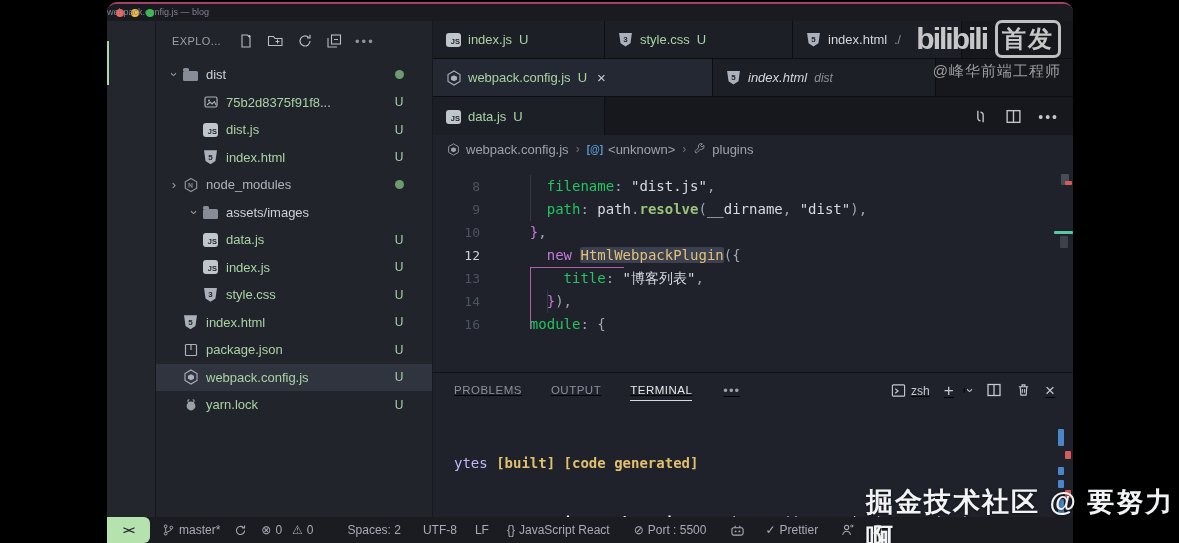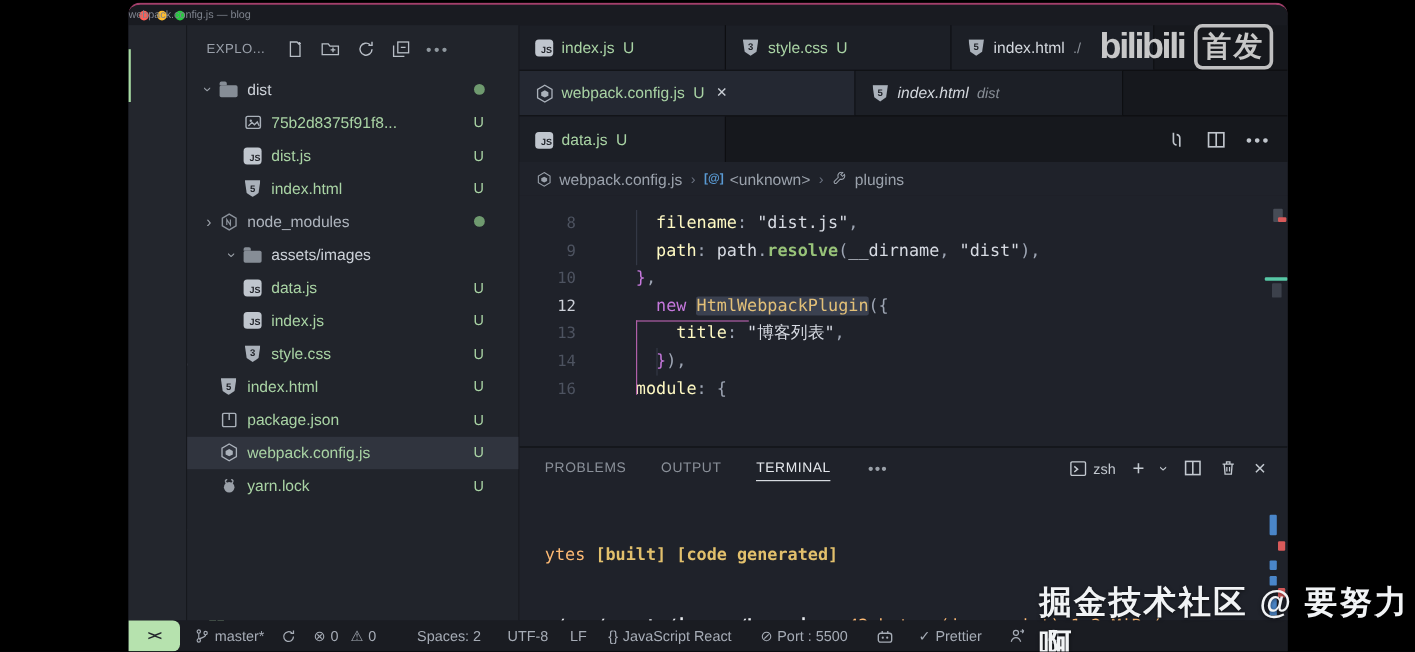--- a/index.html
+++ b/index.html
@@ -71,46 +71,46 @@
   .bsep{color:#6b7280;margin:0 7px;font-size:12px;}
   .bico{margin-right:6px;display:flex;align-items:center;}
   .bjson{color:#5a9bd4;font-size:10px;font-weight:bold;margin-right:5px;}
   
   .code{position:absolute;top:142px;left:0;right:0;height:209px;overflow:hidden;
     font-family:"DejaVu Sans Mono","DejaVu Sans",monospace;font-size:14px;background:#1f222a;}
   .codelines{position:absolute;top:12px;left:0;right:0;}
   .cl{position:relative;height:23px;line-height:23px;white-space:pre;padding-left:80px;}
   .ln{position:absolute;left:0;top:0;width:47px;text-align:right;color:#4d5360;font-size:13px;}
   .cl.cur .ln{color:#cdd1d9;}
-  .s-key{color:#fef9c3}.s-pn{color:#9da5b3}.s-st{color:#d6dae2}.s-kw{color:#c678dd}
+  .s-key{color:#22c55e}.s-pn{color:#9da5b3}.s-st{color:#d6dae2}.s-kw{color:#c678dd}
   .s-fn{color:#98c379;font-weight:bold}.s-mg{color:#c678dd}.s-wh{color:#d6dae2}
   .s-cls{color:#e3c078;background:#3b4150;border-radius:2px;}
   .iguide{position:absolute;width:1px;background:#333845;}
   .iguide.mag{background:#b05fa8;}
   .hguide{position:absolute;height:1px;background:#b05fa8;}
   
   .ovr{position:absolute;border-radius:1px;}
   
-  .panel{position:absolute;top:351px;left:0;right:0;bottom:0;background:#1f222a;border-top:1px solid #101115;}
+  .panel{position:absolute;top:351px;left:0;right:0;bottom:0;background:#1f222a;border-top:1px solid #101115;text-decoration:underline;}
   .phead{display:flex;align-items:center;height:34px;padding-left:21px;}
   .ptab{font-size:11.5px;letter-spacing:.5px;color:#8a9099;margin-right:29px;height:34px;display:flex;align-items:center;position:relative;}
   .ptab.active{color:#e4e7ec;}
   .ptab.active::after{content:"";position:absolute;left:0;right:0;bottom:6px;height:1px;background:#d7dbe0;}
   .pmore{color:#9aa0a8;font-size:14px;letter-spacing:1px;margin-left:2px;}
   .pacts{margin-left:auto;display:flex;align-items:center;gap:14px;padding-right:18px;color:#c3c9d0;font-size:12px;}
   .shellsel{display:flex;align-items:flex-end;gap:5px;}
   .plus{font-size:17px;color:#c3c9d0;line-height:1;}
   .chevd{display:inline-block;transform:rotate(90deg);font-size:13px;color:#c3c9d0;}
   .pclose{font-size:17px;color:#c3c9d0;line-height:1;}
   
   .term{position:absolute;top:34px;left:0;right:14px;bottom:0;
     font-family:"DejaVu Sans Mono","DejaVu Sans",monospace;font-size:14px;line-height:19.5px;
     padding:8px 0 0 21px;white-space:pre;color:#ced4dc;}
   .tl{position:relative;height:19.5px;}
-  .t-yb{color:#e2c06c;font-weight:bold}.t-wb{color:#e8ebef;font-weight:bold}.t-wh{color:#fdba74}
+  .t-yb{color:#e2c06c;font-weight:bold}.t-wb{color:#e8ebef;font-weight:bold}.t-wh{color:#c4b5fd}
   
   .statusbar{position:absolute;left:0;right:0;bottom:0;height:26px;background:#1a1c22;
     display:flex;align-items:center;font-size:12px;color:#a6acb6;}
   .sitem{display:flex;align-items:center;gap:4px;white-space:nowrap;}
   .remote{width:43px;height:26px;background:#b6e2ae;color:#23262c;font-weight:bold;font-size:11px;
     display:flex;align-items:center;justify-content:center;border-radius:0 6px 6px 0;margin-right:12px;letter-spacing:-1px;}
   .sgap{width:14px;flex:none}.sgapL{width:34px;flex:none}
   .sico{font-size:12px;}
   
   .wm{position:absolute;z-index:60;pointer-events:none;}
@@ -572,15 +572,16 @@
         </svg>
       </span>
     </div>
   </div>
 
   <div class="wm wm-bili">
     <div class="bilirow">
       <span class="bililogo">bilibili</span>
       <span class="bilibadge">首发</span>
     </div>
+    <div class="biliauthor">@峰华前端工程师</div>
   </div>
   <div class="wm wm-juejin">掘金技术社区 @ 要努力啊</div>
 </div>
 
 </body></html>

